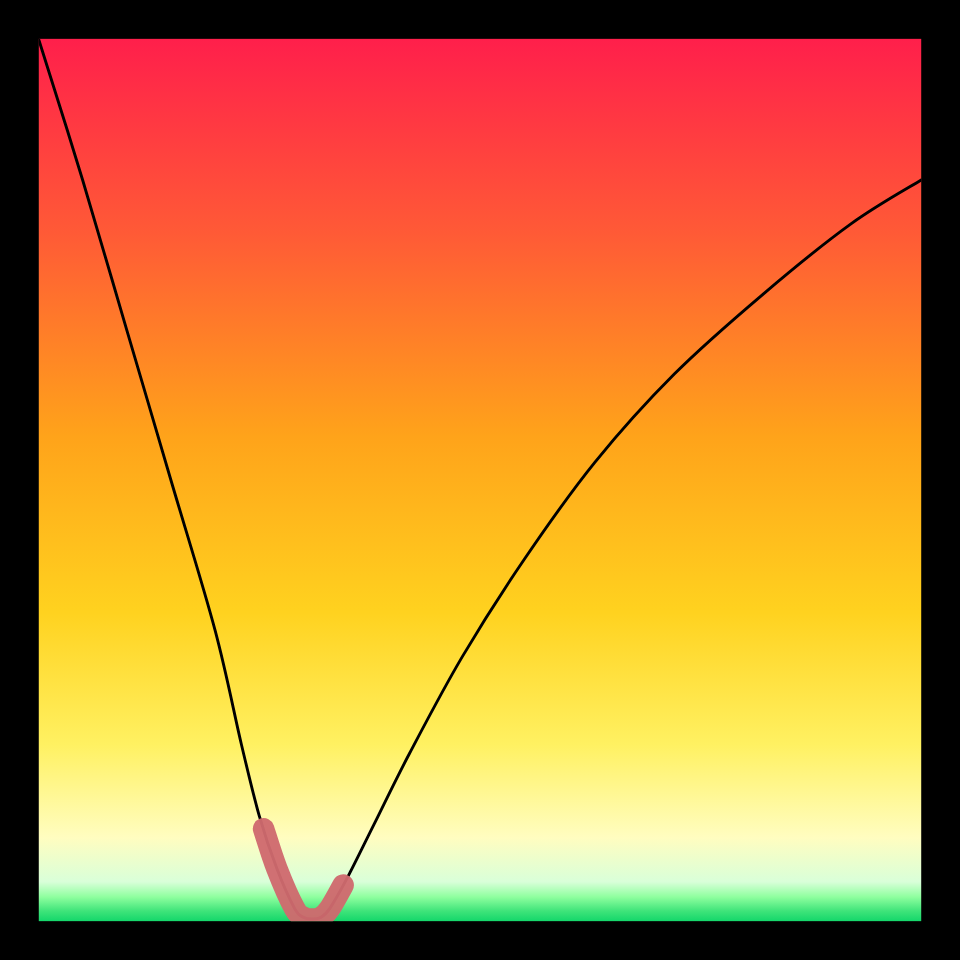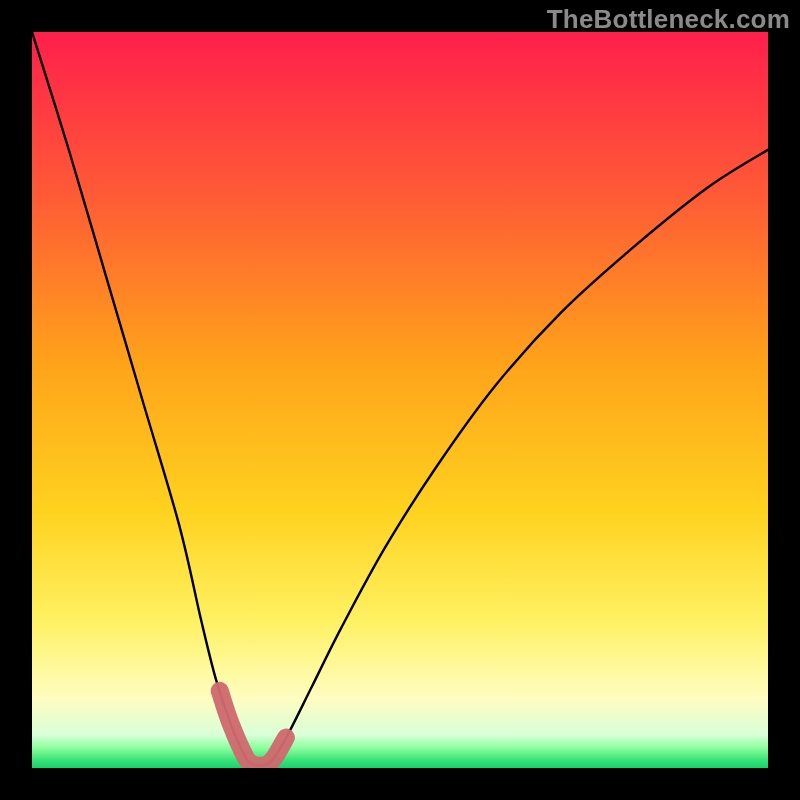--- a/index.html
+++ b/index.html
@@ -36,21 +36,20 @@
     color: #8a8a8a;
     letter-spacing: 0.2px;
     z-index: 10;
   }
   svg { display: block; }
 </style>
 </head>
 <body>
 
 <div class="frame">
-  <div class="watermark">TheBottleneck.com</div>
 
   <div class="plot">
     <svg id="chart-svg" width="736" height="736" viewBox="0 0 736 736">
       <defs>
         <linearGradient id="bg-grad" x1="0" y1="0" x2="0" y2="1">
           <stop offset="0" stop-color="#ff1f4b"></stop>
           <stop offset="0.22" stop-color="#ff5a36"></stop>
           <stop offset="0.45" stop-color="#ffa31a"></stop>
           <stop offset="0.65" stop-color="#ffd21f"></stop>
           <stop offset="0.80" stop-color="#fff162"></stop>

